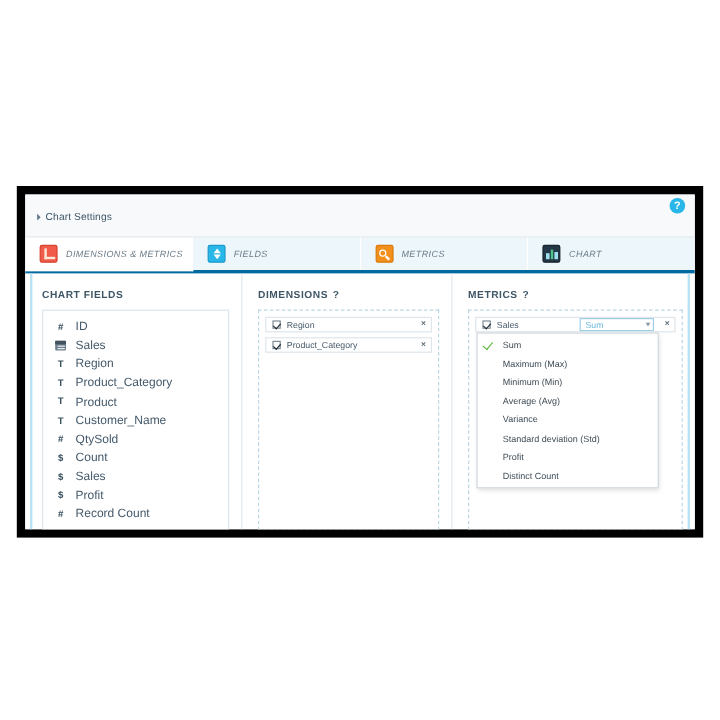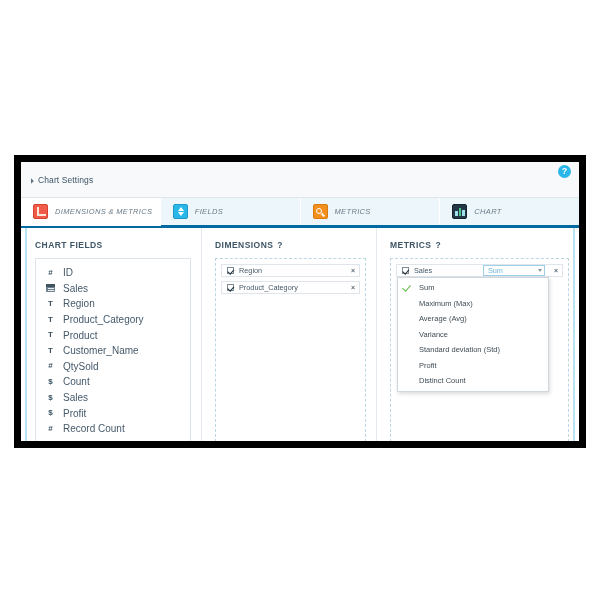--- a/index.html
+++ b/index.html
@@ -538,20 +538,23 @@
 
             <div class="dd-menu">
               <div class="dd-item">
                 <span class="tick"></span>
                 <span>Sum</span>
               </div>
               <div class="dd-item">
                 <span>Maximum (Max)</span>
               </div>
               <div class="dd-item">
+                <span>Minimum (Min)</span>
+              </div>
+              <div class="dd-item">
                 <span>Average (Avg)</span>
               </div>
               <div class="dd-item">
                 <span>Variance</span>
               </div>
               <div class="dd-item">
                 <span>Standard deviation (Std)</span>
               </div>
               <div class="dd-item">
                 <span>Profit</span>

